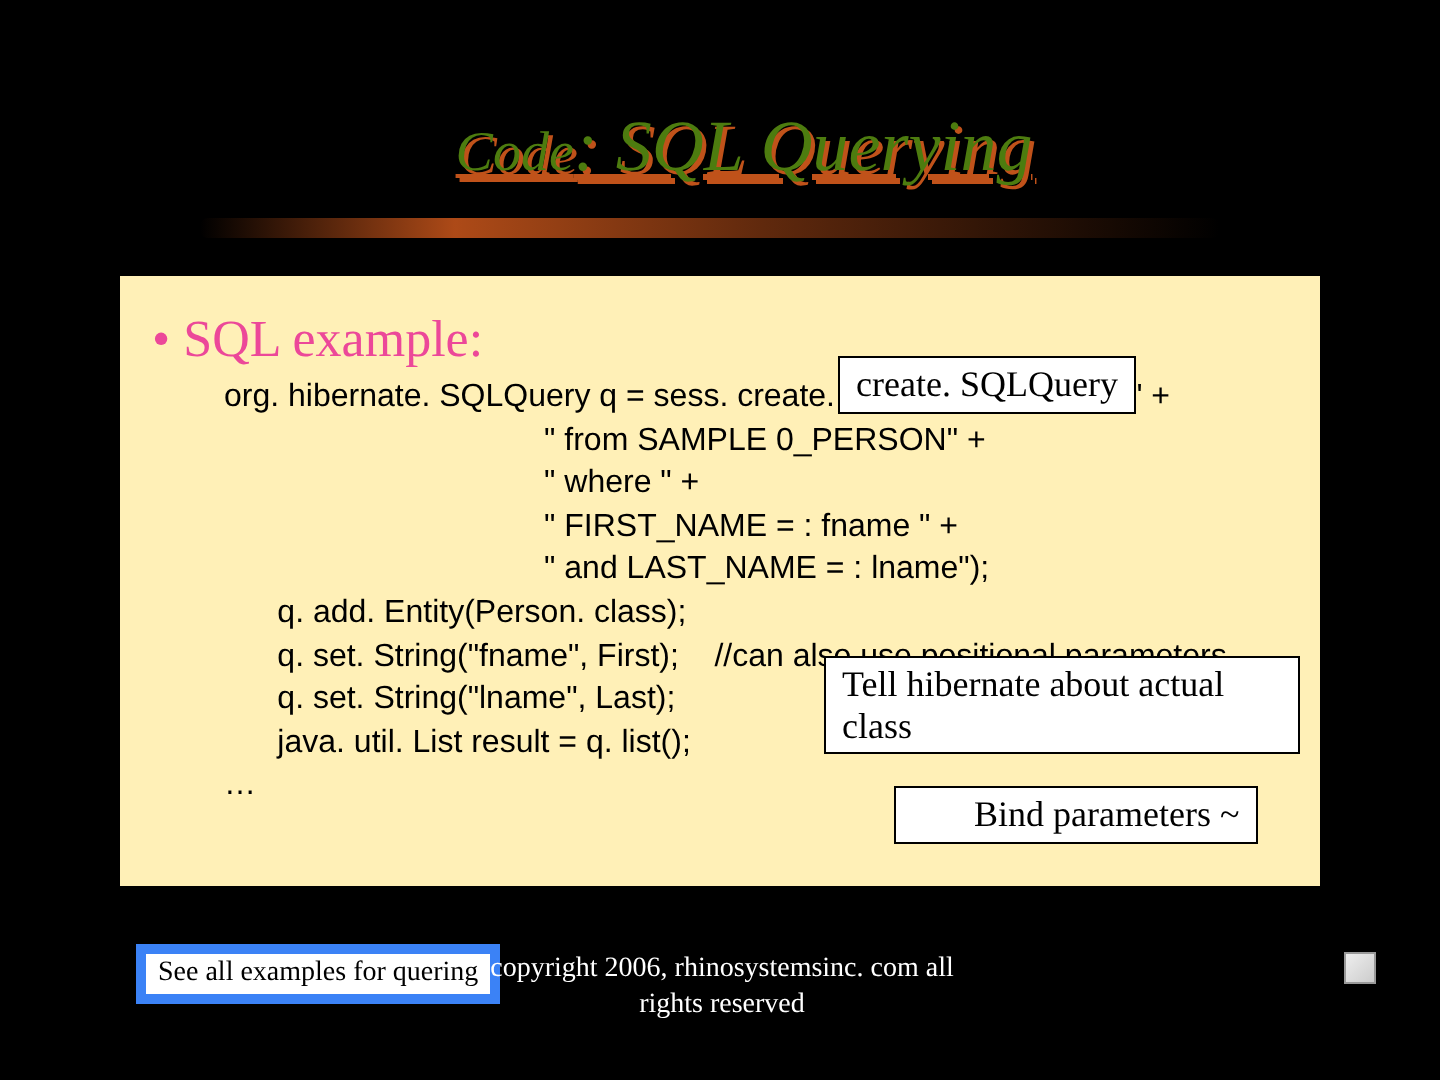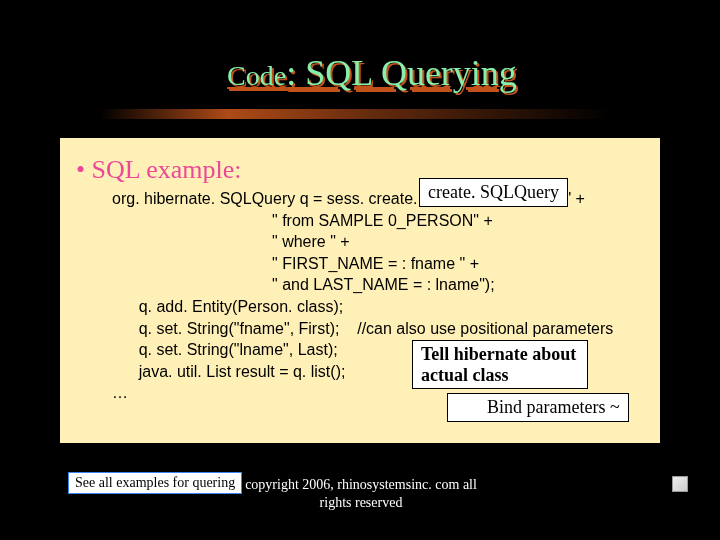--- a/index.html
+++ b/index.html
@@ -7,22 +7,23 @@
     width: 720px;
     height: 540px;
     background: #000;
     font-family: "Times New Roman", Times, serif;
     position: relative;
     overflow: hidden;
   }
   .title {
     text-align: center;
     padding-top: 52px;
+    font-style: italic;
     font-size: 36px;
-    color: #86efac;
+    color: #4d7c0f;
     margin-left: 24px;
   }
   .title span {
     text-shadow: 2px 2px 0 #c0521a;
     text-decoration: underline;
     text-decoration-color: #c0521a;
   }
   .title .word1 { font-size: 28px; }
   .content-box {
     position: absolute;
@@ -45,38 +46,38 @@
   .callout {
     position: absolute;
     background: #fff;
     border: 1px solid #000;
     font-size: 18px;
     font-family: "Times New Roman", Times, serif;
     padding: 3px 8px;
     color: #000;
   }
   .callout1 { left: 419px; top: 150px; margin-top: 28px; }
-  .callout2 { left: 412px; top: 340px; width: 176px; line-height: 1.15; font-weight: bold; }
+  .callout2 { left: 412px; top: 328px; width: 238px; line-height: 1.15; }
   .callout3 { left: 447px; top: 393px; padding-left: 39px; }
   .code-block {
     position: absolute;
     left: 112px;
     top: 188px;
     font-family: Arial, Helvetica, sans-serif;
     font-size: 16px;
     color: #000;
     line-height: 1.35;
     white-space: pre;
   }
   .footer-btn {
     position: absolute;
     left: 68px;
     top: 472px;
     background: #fff;
-    border: 1px solid #3b82f6;
+    border: 5px solid #3b82f6;
     font-size: 14px;
     font-family: "Times New Roman", Times, serif;
     padding: 2px 6px;
     color: #000;
   }
   .copyright {
     position: absolute;
     left: 236px;
     top: 476px;
     width: 250px;

